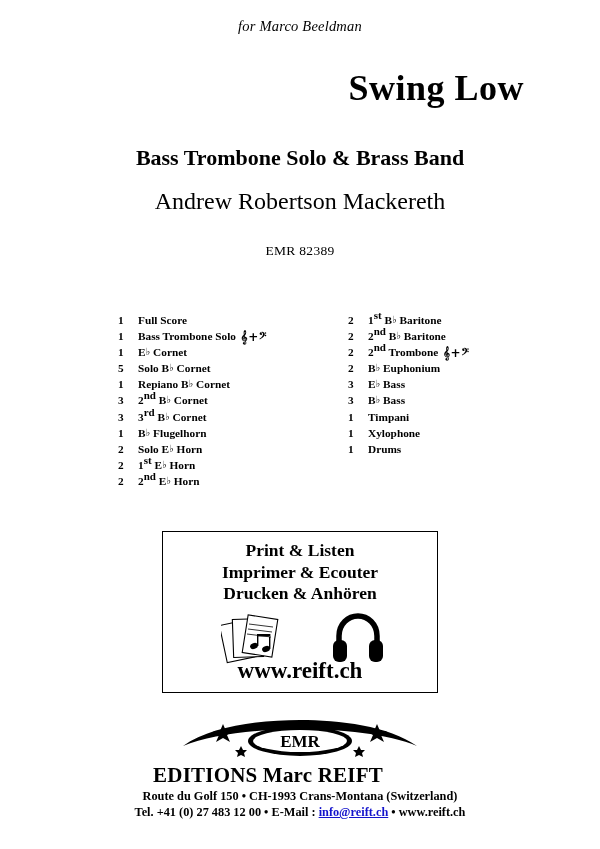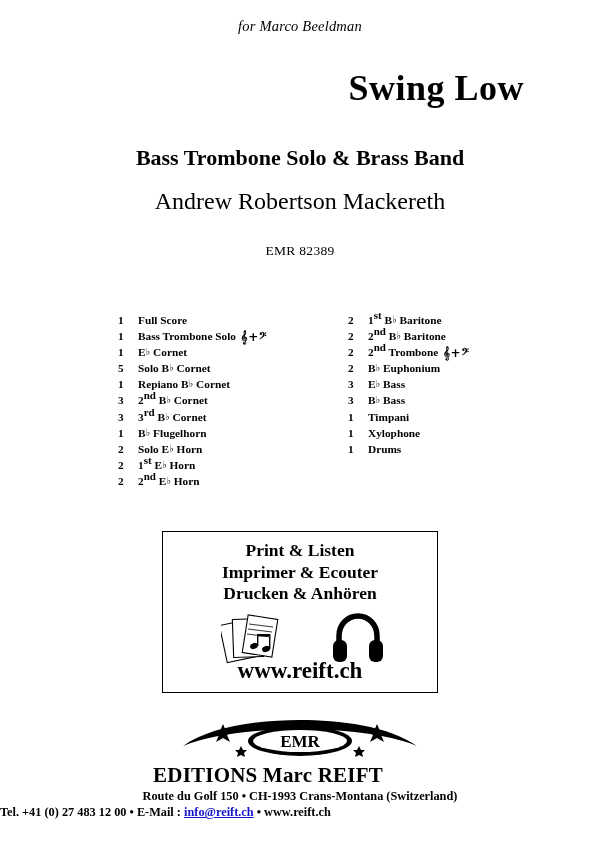--- a/index.html
+++ b/index.html
@@ -196,21 +196,21 @@
     width: 600px;
     text-align: center;
     font-size: 12.3px;
     font-weight: bold;
   }
   .addr2 {
     position: absolute;
     top: 805px;
     left: 0;
     width: 600px;
-    text-align: left;
+    text-align: center;
     font-size: 12.3px;
     font-weight: bold;
   }
   .mail-link {
     color: #1414cc;
     text-decoration: underline;
   }
 </style>
 </head>
 <body>

